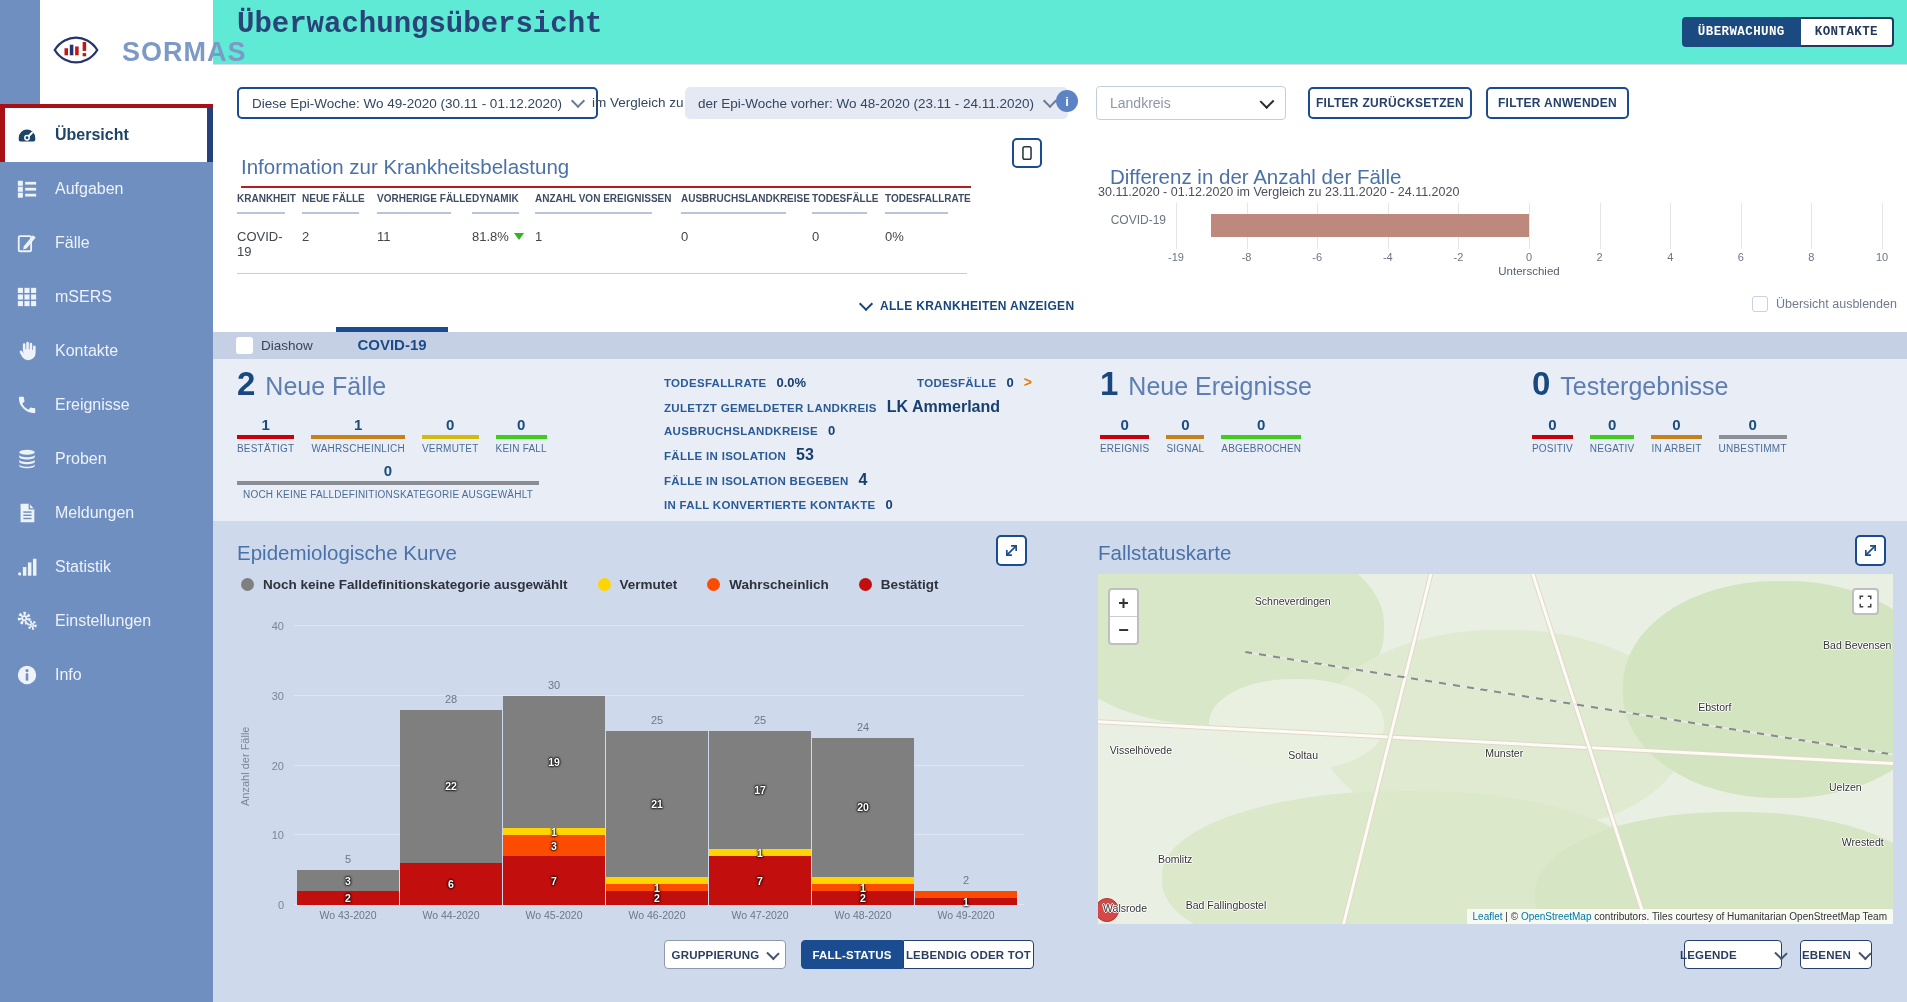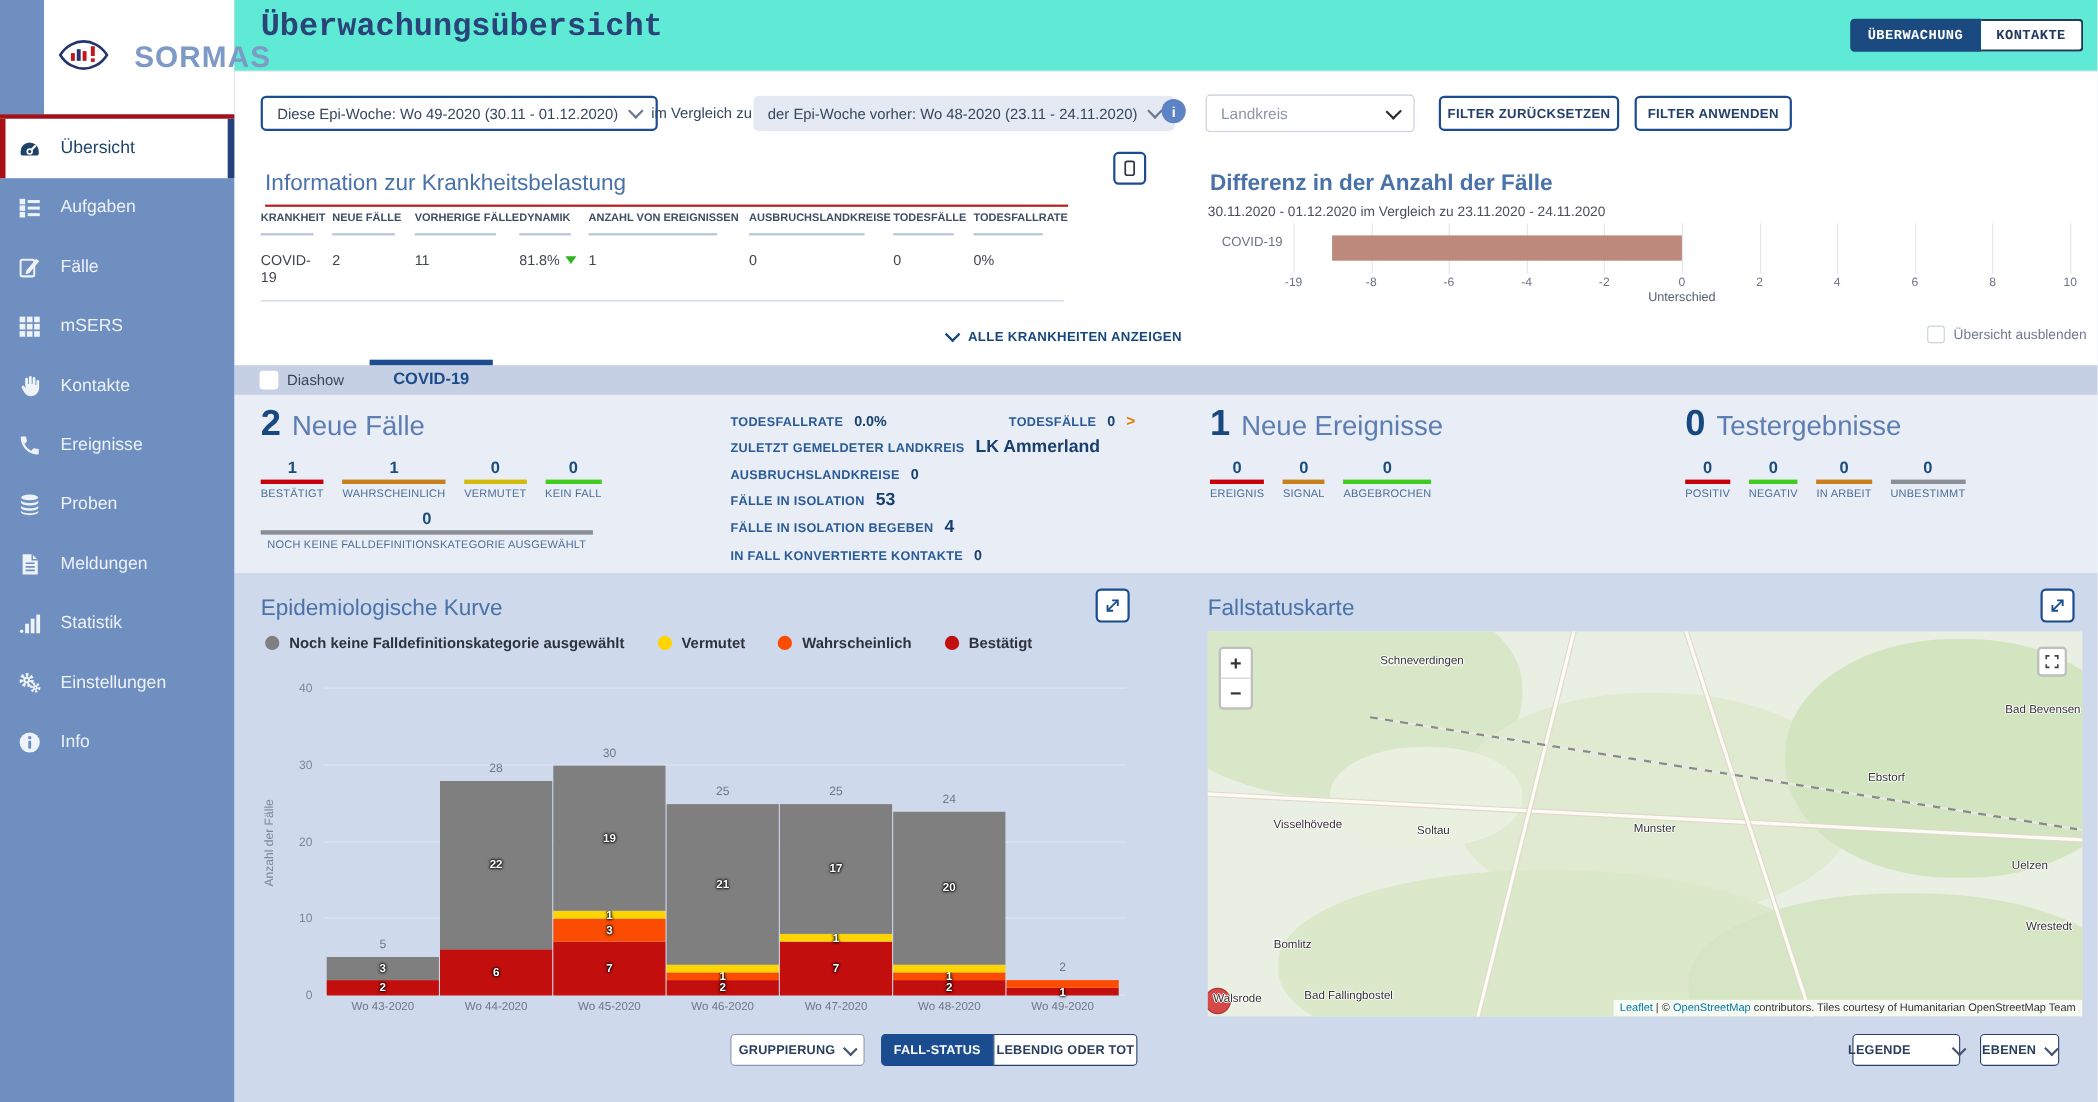--- a/index.html
+++ b/index.html
@@ -5,21 +5,21 @@
   html,body{margin:0;padding:0;}
   body{font-family:"Liberation Sans",sans-serif;background:#cfd9ec;-webkit-font-smoothing:antialiased;}
   .page{position:relative;width:1907px;height:1002px;background:#fff;overflow:hidden;}
 
   
   .sidebar{position:absolute;left:0;top:0;width:213px;height:1002px;background:#6e8fc0;z-index:5;}
   .logo-area{height:104px;background:#fff;display:flex;align-items:center;padding-left:13px;gap:23px;margin-left:40px;}
   .logo-text{font-size:27px;font-weight:bold;color:#7d99c5;letter-spacing:1px;}
   .red-line{height:4px;background:#a81016;}
   .nav-item{height:54px;display:flex;align-items:center;gap:16px;padding-left:15px;color:#eef2f9;font-size:16px;cursor:pointer;position:relative;box-sizing:border-box;}
-  .nav-item.active{background:#fff;color:#1d4468;font-weight:normal;}
+  .nav-item.active{background:#fff;color:#1d4468;font-weight:bold;}
   .nav-item.active::before{content:"";position:absolute;left:0;top:0;bottom:0;width:5px;background:#a81016;}
   .nav-item.active::after{content:"";position:absolute;right:0;top:0;bottom:0;width:6px;background:#24417b;}
   .nav-icon{width:24px;height:24px;flex:0 0 24px;display:flex;align-items:center;justify-content:center;}
   .nav-icon svg{width:22px;height:22px;}
   .side-foot{position:absolute;top:735px;left:9px;right:0;}
   .foot-item{display:flex;align-items:center;gap:7px;color:#fff;font-size:15.5px;height:40px;cursor:pointer;}
   .foot-item svg{width:17px;height:17px;flex:0 0 17px;}
 
   
   .main{position:absolute;left:213px;top:0;width:1694px;height:1002px;}
@@ -364,21 +364,21 @@
         </div>
       <div id="show-all">
         <span class="chv"></span>
         <span>ALLE KRANKHEITEN ANZEIGEN</span>
       </div>
       <div id="hide-ov">
         <span class="cbx"></span>
         <span>Übersicht ausblenden</span>
       </div>
 
-      <h2 class="sec-title" id="diff-title" style="margin:2px;font-weight:bold;">Differenz in der Anzahl der Fälle</h2>
+      <h2 class="sec-title" id="diff-title" style="margin:12px;font-weight:normal;">Differenz in der Anzahl der Fälle</h2>
       <div id="diff-sub">30.11.2020 - 01.12.2020 im Vergleich zu 23.11.2020 - 24.11.2020</div>
       <div id="diff-cat">COVID-19</div>
       <div id="diff-plot">
           <div class="dgrid" style="left: 0px;"></div>
           <span class="dtick" style="left: 0px;">-19</span>
           <div class="dgrid" style="left: 70.6px;"></div>
           <span class="dtick" style="left: 70.6px;">-8</span>
           <div class="dgrid" style="left: 141.2px;"></div>
           <span class="dtick" style="left: 141.2px;">-6</span>
           <div class="dgrid" style="left: 211.8px;"></div>
@@ -697,21 +697,21 @@
               <path d="M17 13v4h-4"></path>
               <path d="M7 17H3v-4"></path>
             </svg>
         </div>
         <div class="marker" style="left:1.1%;top:96%;"></div>
         <div class="attrib">
           <a>Leaflet</a><span> | © </span><a>OpenStreetMap</a><span> contributors. Tiles courtesy of Humanitarian OpenStreetMap Team</span>
         </div>
       <span class="mlabel" style="left: 24.5%; top: 7.7%;">Schneverdingen</span>
           <span class="mlabel" style="left: 95.5%; top: 20.3%;">Bad Bevensen</span>
-          <span class="mlabel" style="left: 5.4%; top: 50.3%; margin-left: 48px;">Visselhövede</span>
+          <span class="mlabel" style="left: 5.4%; top: 50.3%;">Visselhövede</span>
           <span class="mlabel" style="left: 25.8%; top: 51.7%;">Soltau</span>
           <span class="mlabel" style="left: 51.1%; top: 51.1%;">Munster</span>
           <span class="mlabel" style="left: 77.6%; top: 38%;">Ebstorf</span>
           <span class="mlabel" style="left: 94%; top: 60.9%;">Uelzen</span>
           <span class="mlabel" style="left: 9.7%; top: 81.4%;">Bomlitz</span>
           <span class="mlabel" style="left: 16.1%; top: 94.6%;">Bad Fallingbostel</span>
           <span class="mlabel" style="left: 3.4%; top: 95.4%;">Walsrode</span>
           <span class="mlabel" style="left: 96.2%; top: 76.6%;">Wrestedt</span>
         </div>
 

